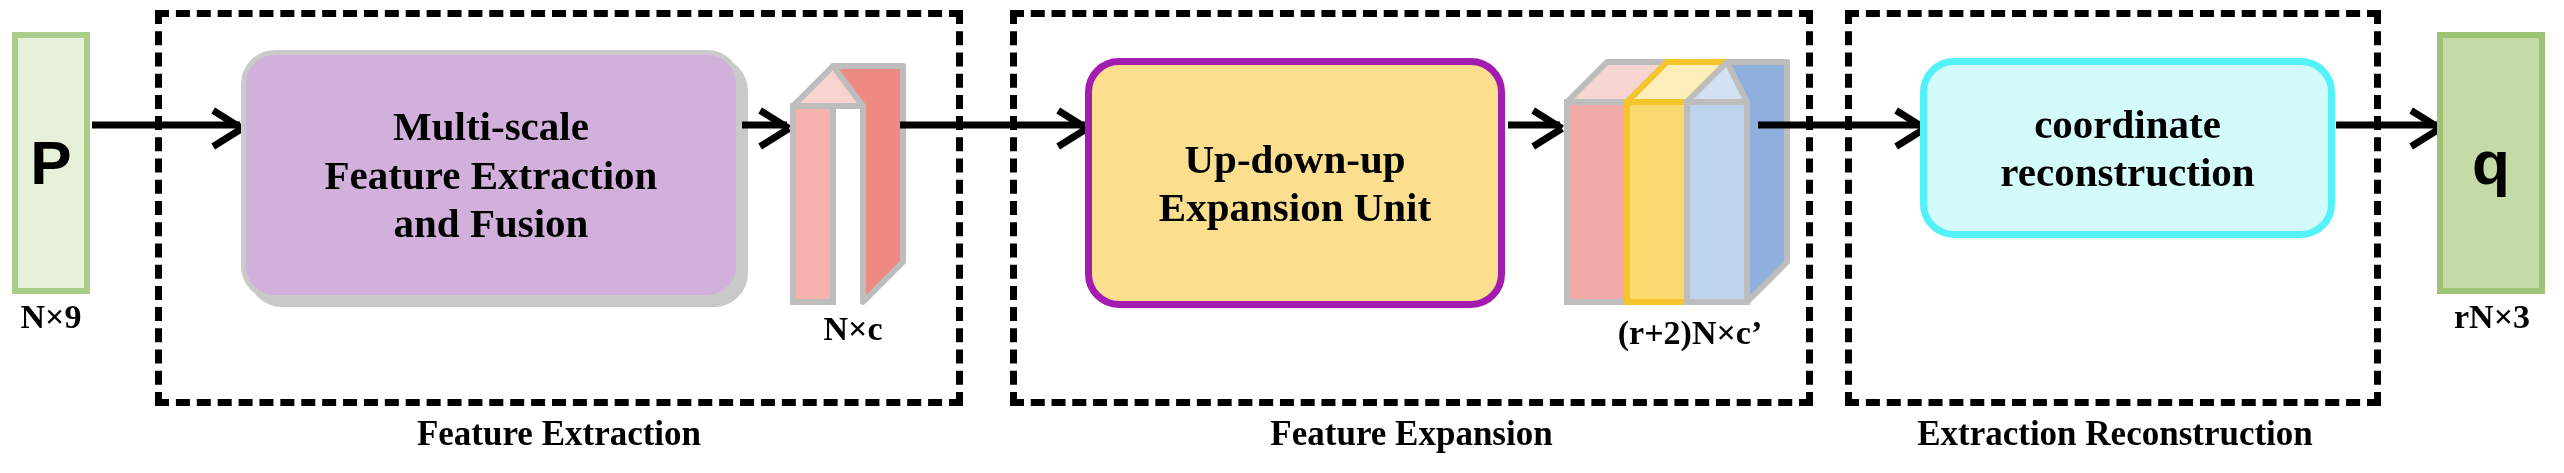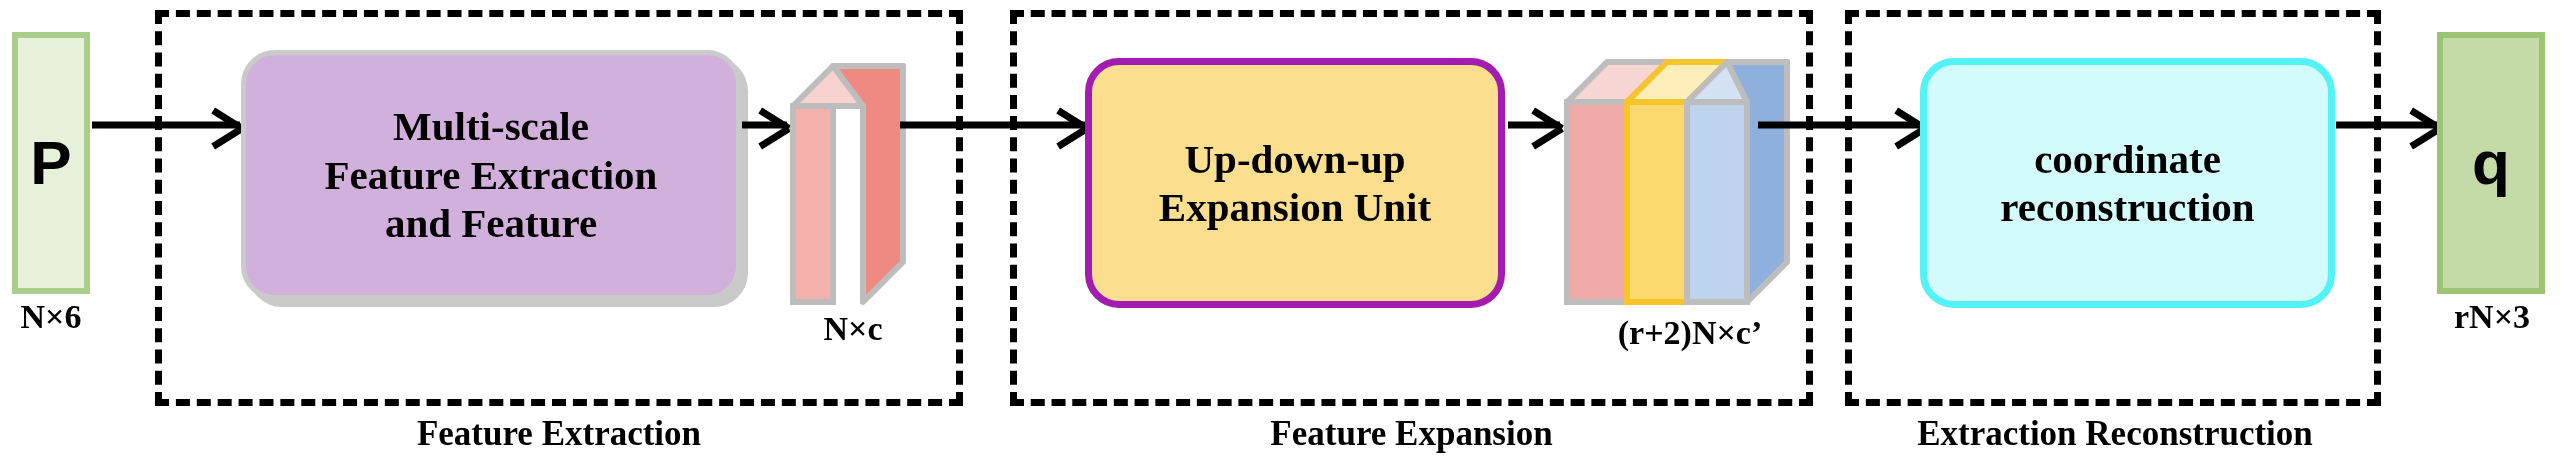--- a/index.html
+++ b/index.html
@@ -124,32 +124,32 @@
 
   <div class="group-frame" style="left:155px; top:10px; width:808px; height:396px;"></div>
   <div class="group-frame" style="left:1010px; top:10px; width:803px; height:396px;"></div>
   <div class="group-frame" style="left:1845px; top:10px; width:536px; height:396px;"></div>
 
   <div class="group-caption" style="left:155px; top:416px; width:808px;">Feature Extraction</div>
   <div class="group-caption" style="left:1010px; top:416px; width:803px;">Feature Expansion</div>
   <div class="group-caption" style="left:1815px; top:416px; width:600px;">Extraction Reconstruction</div>
 
   <div class="io-box p-style" style="left:12px; top:32px; width:78px; height:262px;">P</div>
-  <div class="io-label" style="left:0px; top:300px; width:102px;">N×6</div>
+  <div class="io-label" style="left:0px; top:300px; width:102px;">N×9</div>
 
   <div class="arrow" style="left:92px; top:105px; width:148px; height:40px;">
     <div class="shaft" style="width:148px;"></div>
     <div class="head"></div>
   </div>
 
   <div class="proc-box purple" style="left:241px; top:50px; width:500px; height:250px;">
     <div>
       <span>Multi-scale</span>
       <span>Feature Extraction</span>
-      <span>and Feature</span>
+      <span>and Fusion</span>
     </div>
   </div>
 
   <div class="arrow" style="left:742px; top:105px; width:45px; height:40px;">
     <div class="shaft" style="width:45px;"></div>
     <div class="head"></div>
   </div>
 
   <div class="slab" style="left:788px; top:58px; width:120px; height:252px;">
 
@@ -192,21 +192,21 @@
       <polygon points="165,10 225,10 225,210 185,250 185,50" fill="#8fb0dc" stroke="#bdbdbd" stroke-width="6" stroke-linejoin="round"></polygon>
     </svg>
   </div>
   <div class="slab-label" style="left:1550px; top:316px; width:280px; text-align:center;">(r+2)N×c’</div>
 
   <div class="arrow" style="left:1758px; top:105px; width:165px; height:40px;">
     <div class="shaft" style="width:165px;"></div>
     <div class="head"></div>
   </div>
 
-  <div class="proc-box cyan" style="left:1920px; top:58px; width:415px; height:250px;">
+  <div class="proc-box cyan" style="left:1920px; top:58px; width:415px; height:180px;">
     <div>
       <span>coordinate</span>
       <span>reconstruction</span>
     </div>
   </div>
 
   <div class="arrow" style="left:2336px; top:105px; width:102px; height:40px;">
     <div class="shaft" style="width:102px;"></div>
     <div class="head"></div>
   </div>

